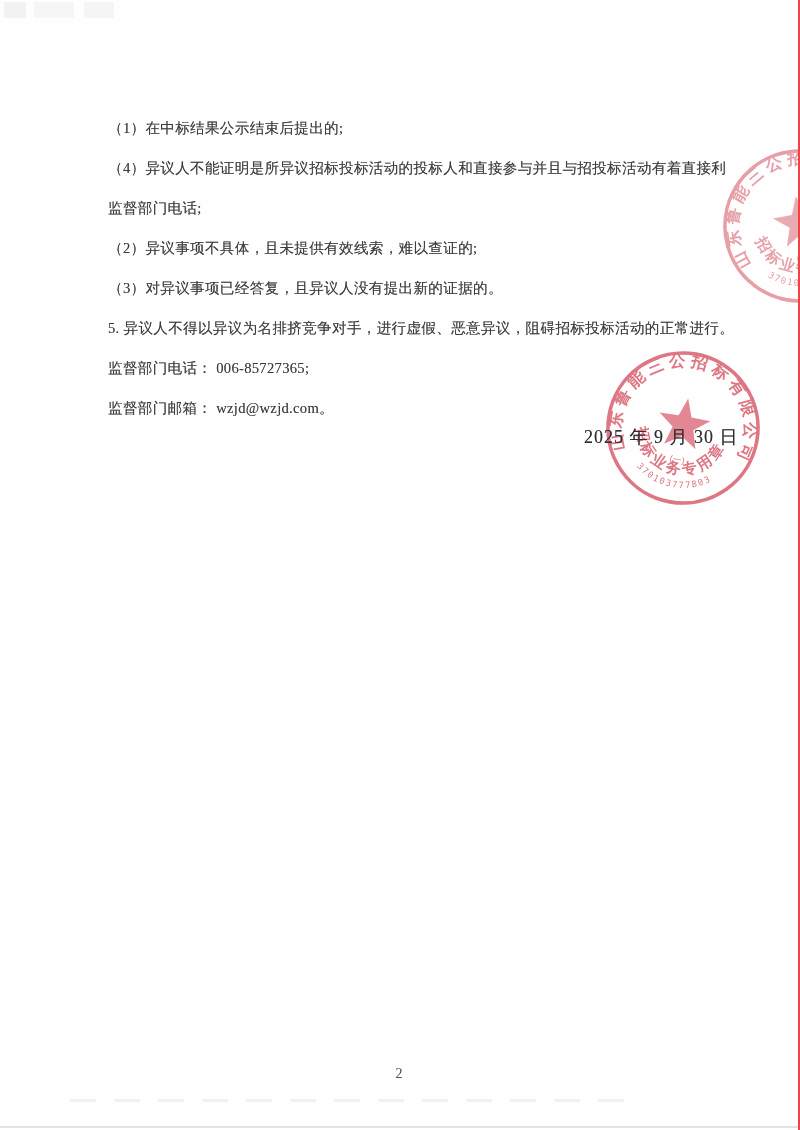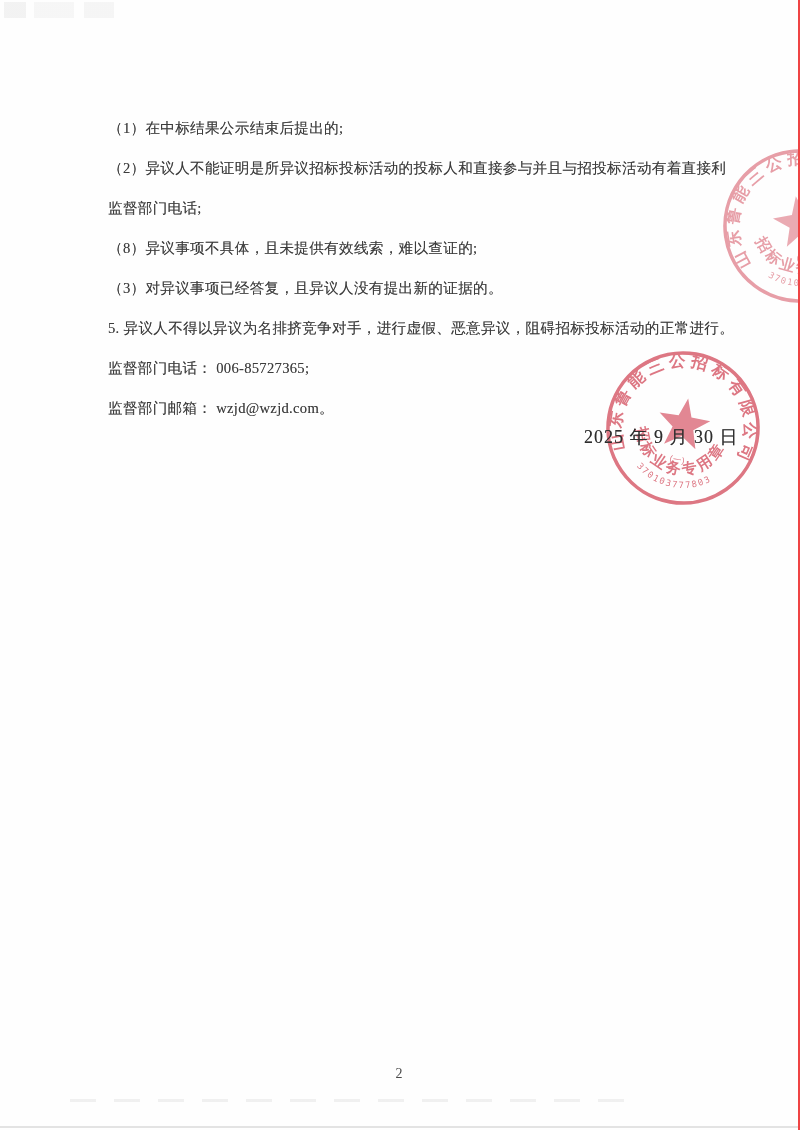--- a/index.html
+++ b/index.html
@@ -92,23 +92,23 @@
 </style>
 </head>
 <body>
 
 <div class="page">
 
   <div class="scan-noise-top"></div>
 
   <div class="doc-body">
     <p class="doc-line">（1）在中标结果公示结束后提出的;</p>
-    <p class="doc-line">（2）异议人不能证明是所异议招标投标活动的投标人和直接参与并且与招投标活动有着直接利</p>
+    <p class="doc-line">（4）异议人不能证明是所异议招标投标活动的投标人和直接参与并且与招投标活动有着直接利</p>
     <p class="doc-line">监督部门电话;</p>
-    <p class="doc-line">（8）异议事项不具体，且未提供有效线索，难以查证的;</p>
+    <p class="doc-line">（2）异议事项不具体，且未提供有效线索，难以查证的;</p>
     <p class="doc-line">（3）对异议事项已经答复，且异议人没有提出新的证据的。</p>
     <p class="doc-line">5. 异议人不得以异议为名排挤竞争对手，进行虚假、恶意异议，阻碍招标投标活动的正常进行。</p>
     <p class="doc-line">监督部门电话： 006-85727365;</p>
     <p class="doc-line">监督部门邮箱： wzjd@wzjd.com。</p>
   </div>
 
   <div class="doc-date">2025 年 9 月 30 日</div>
 
   <svg class="seal seal-main" viewBox="0 0 170 170">
     <defs>

